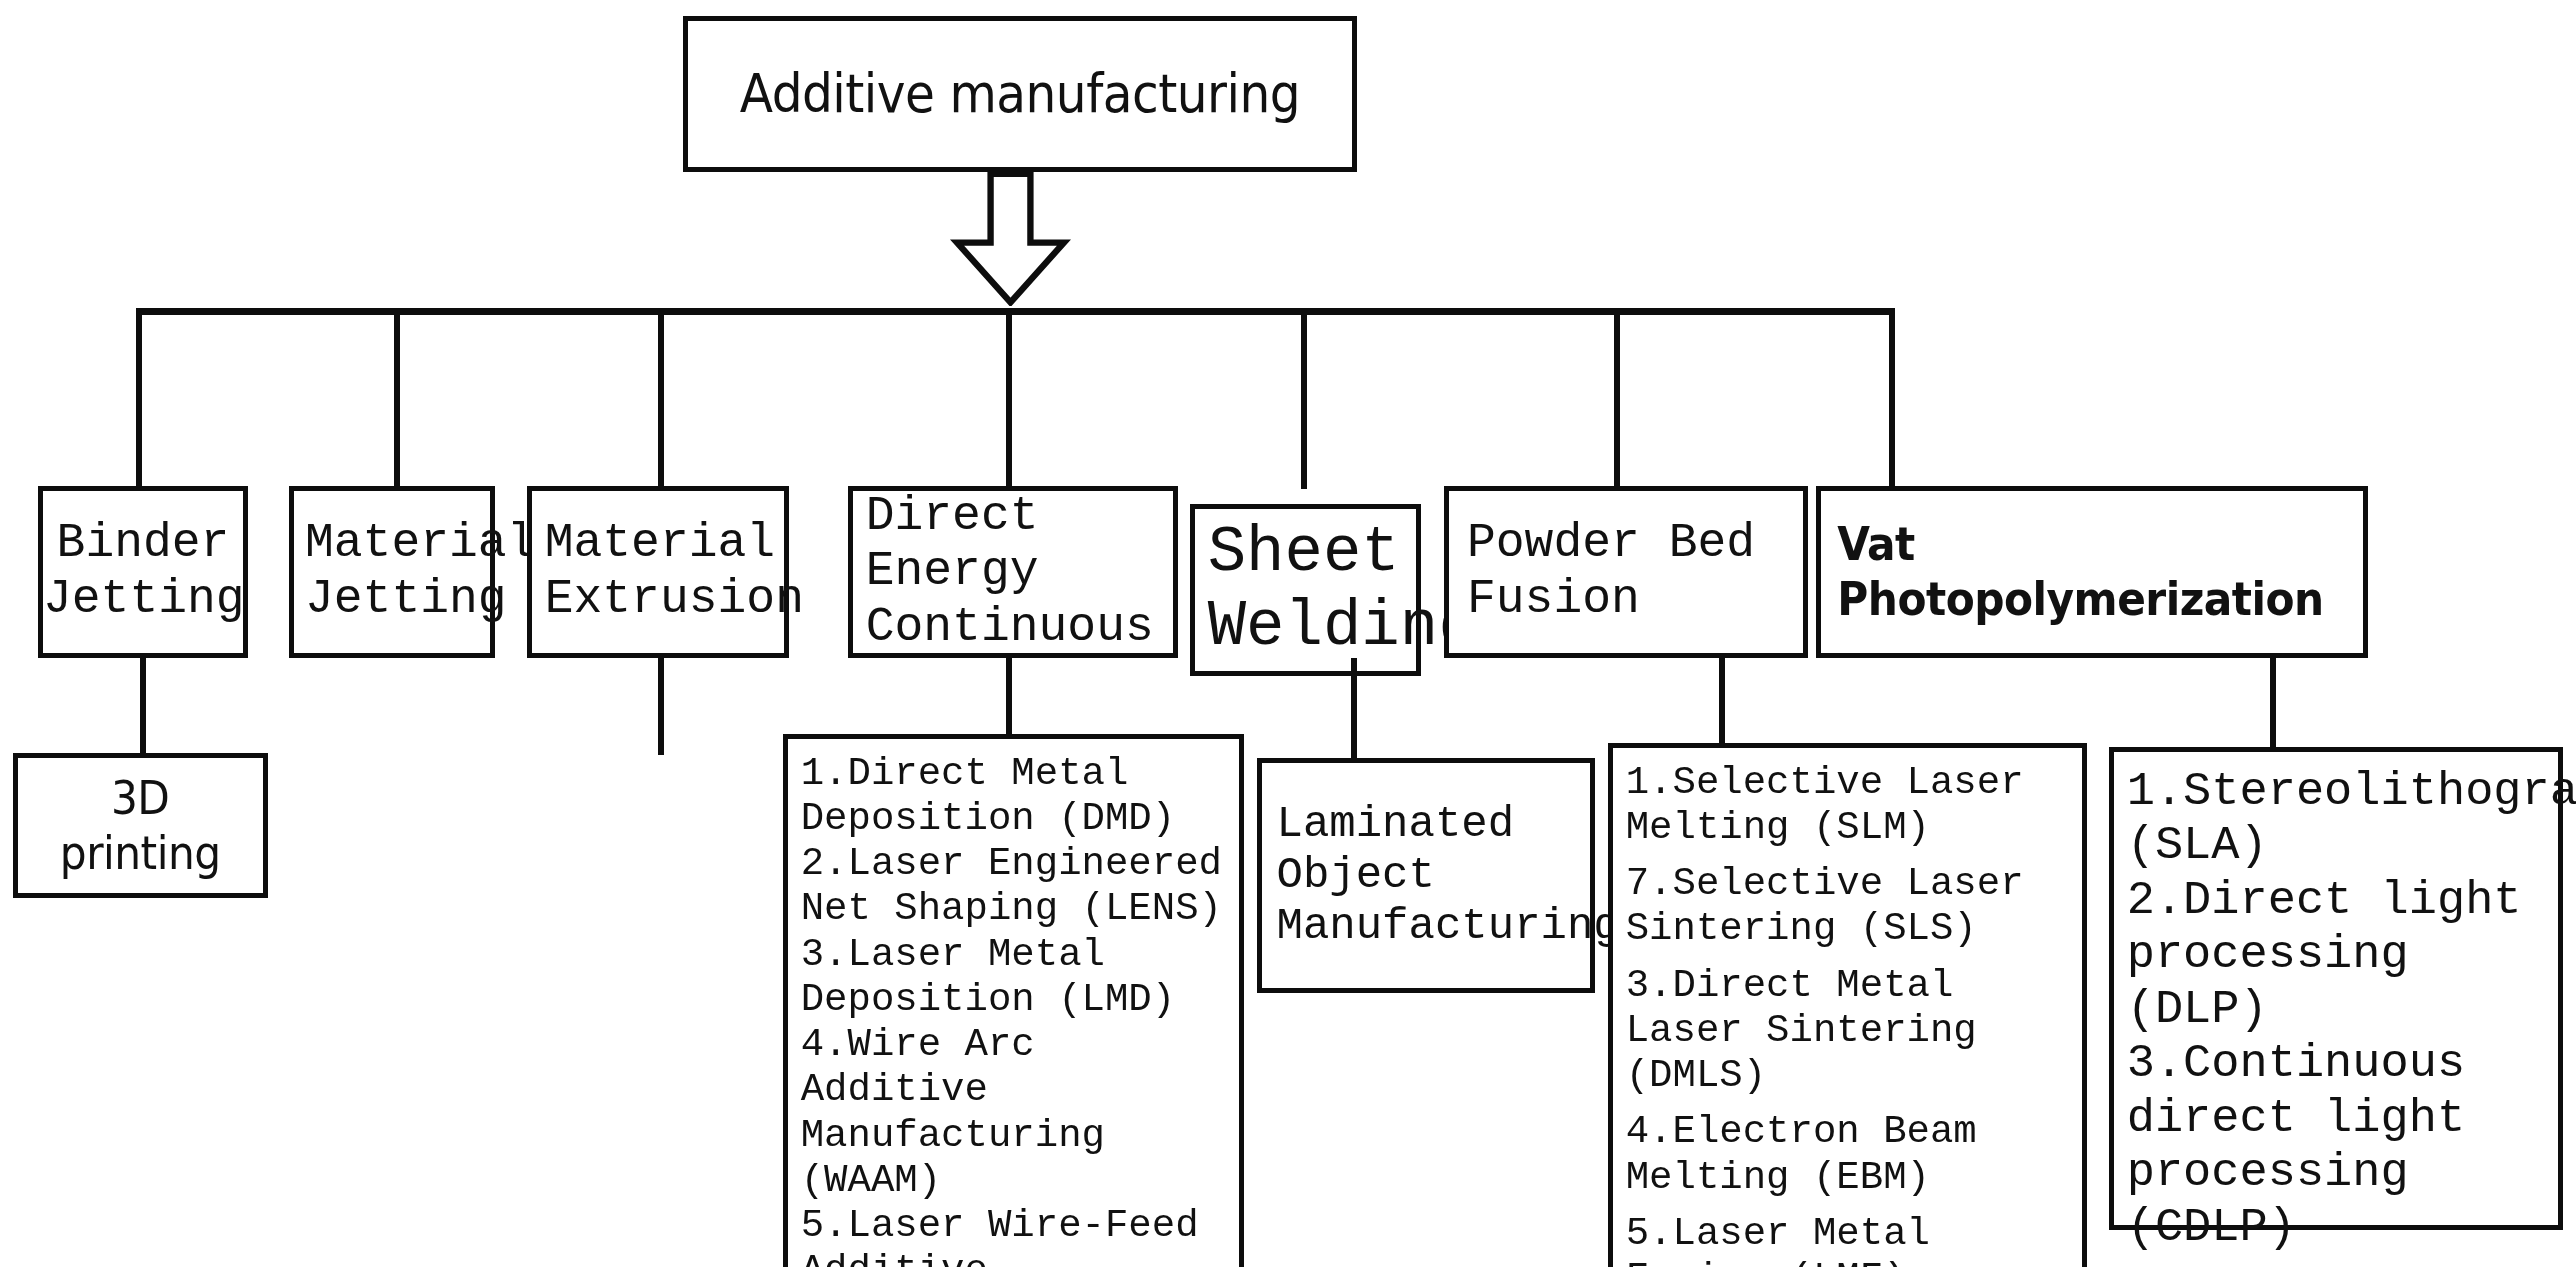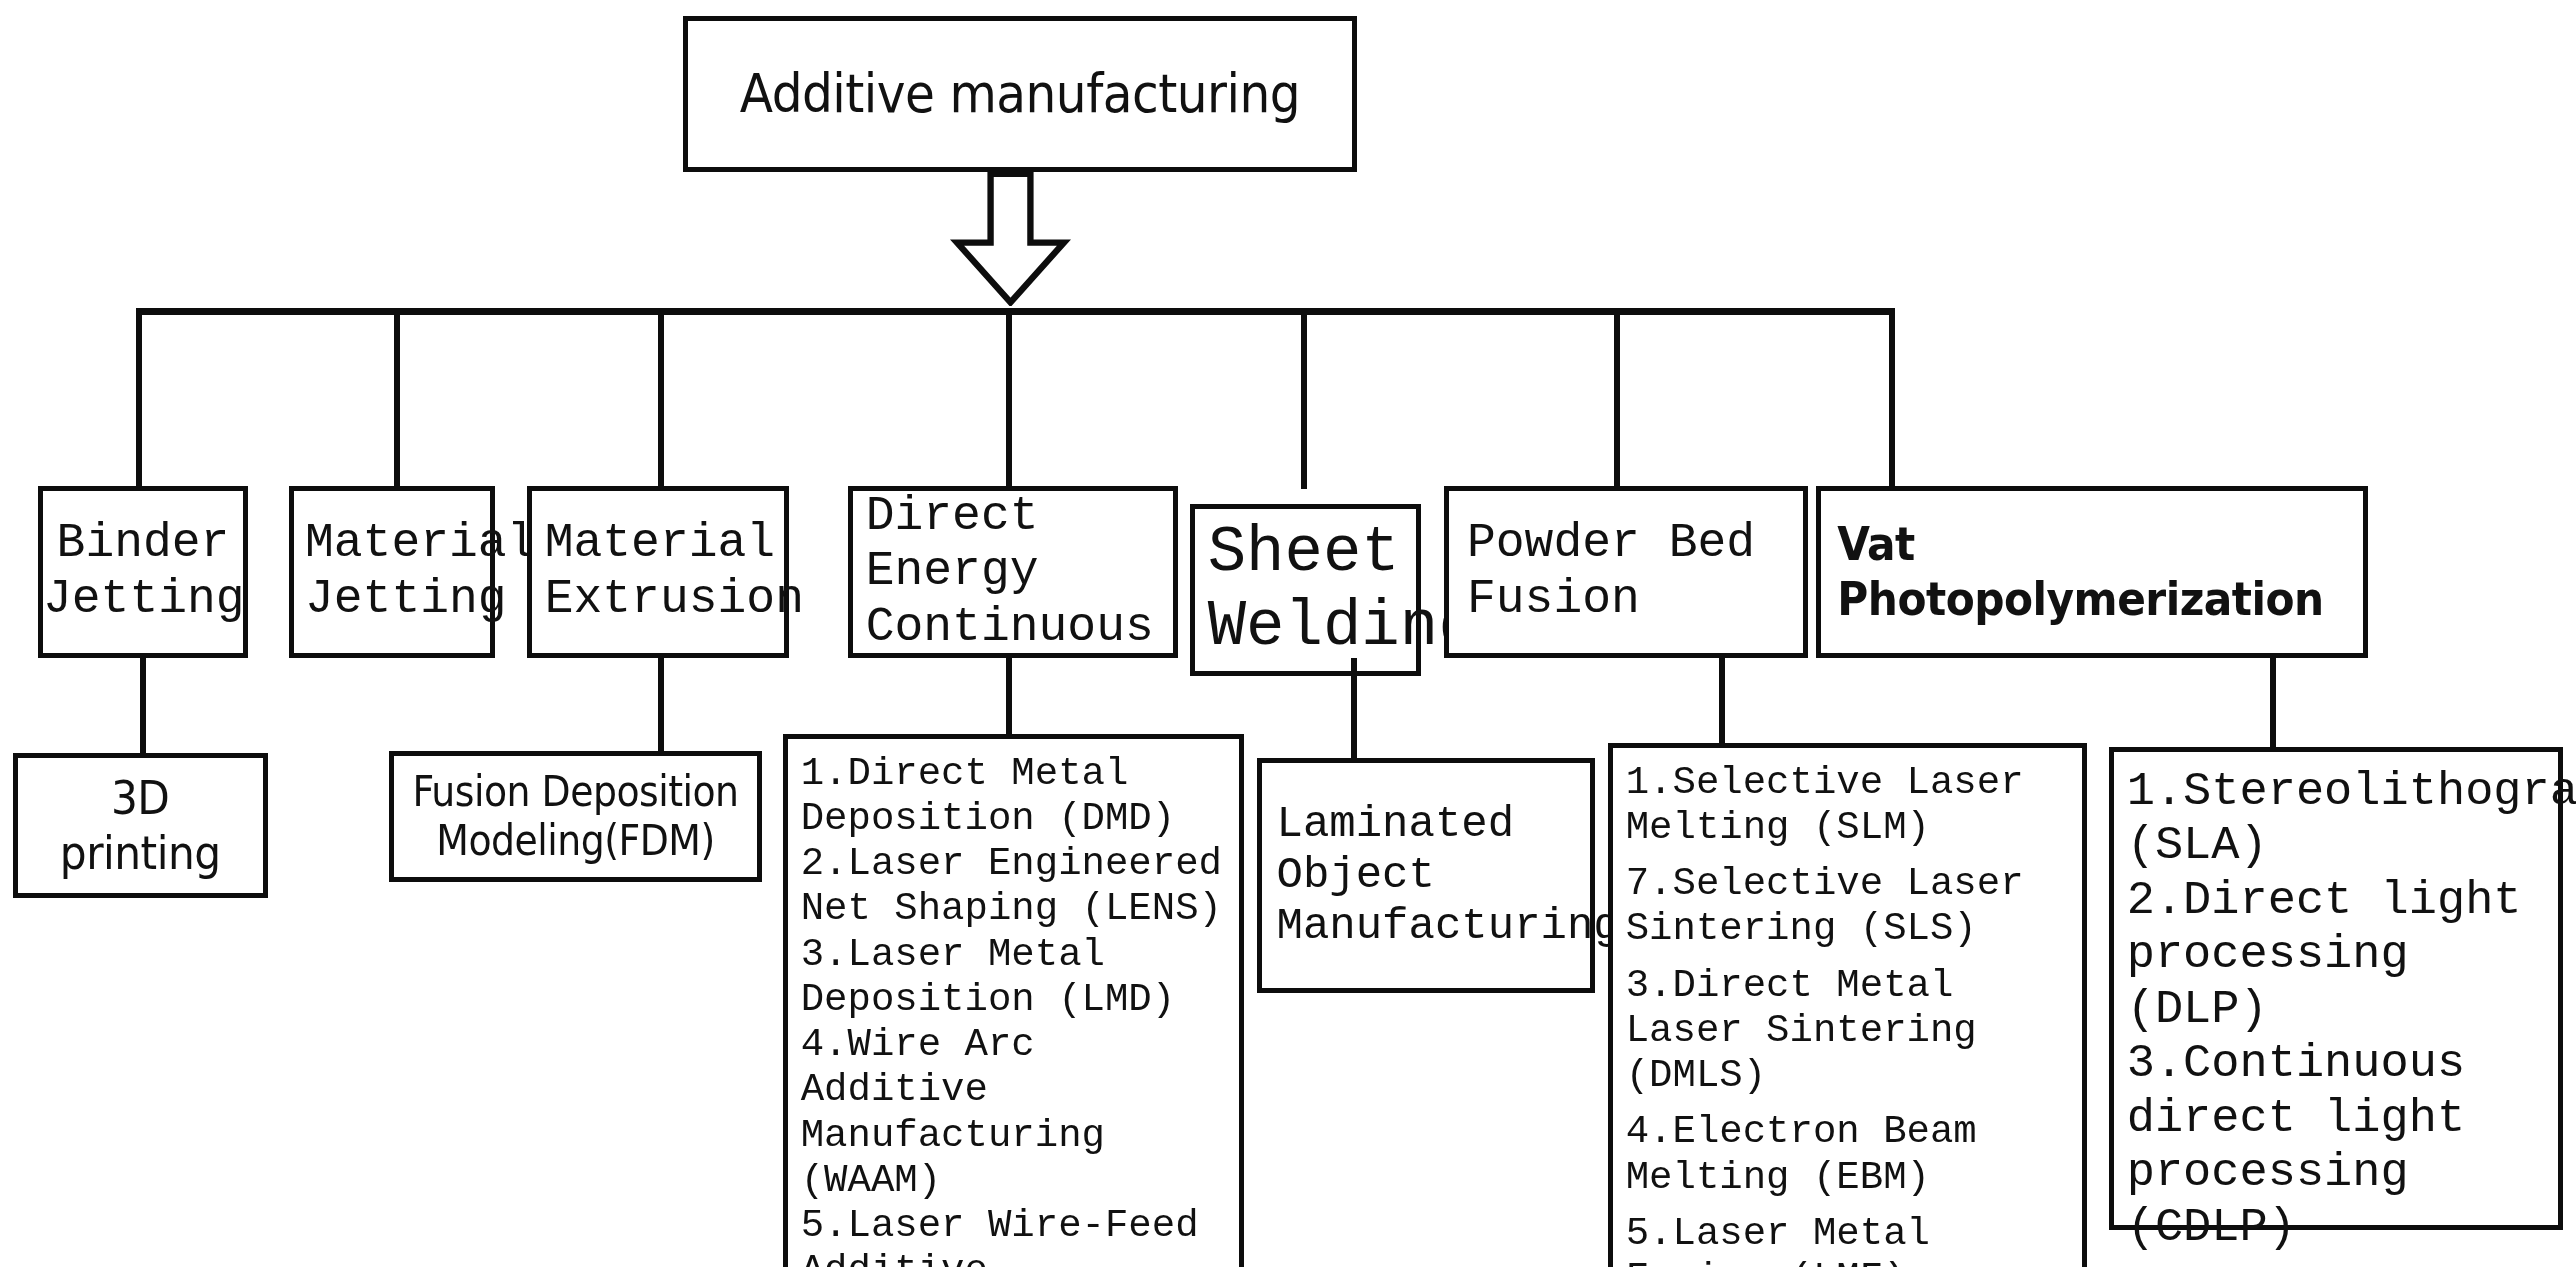--- a/index.html
+++ b/index.html
@@ -115,24 +115,20 @@
   <div class="line vline" style="left:1006px; top:658px; height:80px;"></div>
   <div class="line vline" style="left:1351px; top:658px; height:101px;"></div>
   <div class="line vline" style="left:1719px; top:658px; height:87px;"></div>
   <div class="line vline" style="left:2270px; top:658px; height:90px;"></div>
 
   <div class="box sans center" style="left:12.7px; top:753px; width:255px; height:145px; font-size:47px;">
     <span class="lbl" style="white-space:pre-line;">3D
 printing</span>
   </div>
 
-  <div class="box sans center" style="left:389px; top:751px; width:373px; height:131px; font-size:42px;">
-    <span class="lbl" style="white-space:pre-line;">Fusion Deposition
-Modeling(FDM)</span>
-  </div>
 
   <div class="box serif left listbox" style="left:783px; top:734px; width:461px; height:542px; font-size:39px; justify-content:flex-start; padding-top:12.7px;">
     <span class="lbl">1.Direct Metal Deposition (DMD)</span>
     <span class="lbl">2.Laser Engineered Net Shaping (LENS)</span>
     <span class="lbl">3.Laser Metal Deposition (LMD)</span>
     <span class="lbl">4.Wire Arc Additive Manufacturing (WAAM)</span>
     <span class="lbl">5.Laser Wire-Feed Additive Manufacturing (LWAM)</span>
   </div>
 
   <div class="box serif left" style="left:1257px; top:758px; width:338px; height:235px; font-size:44px; padding-left:14.5px;">

